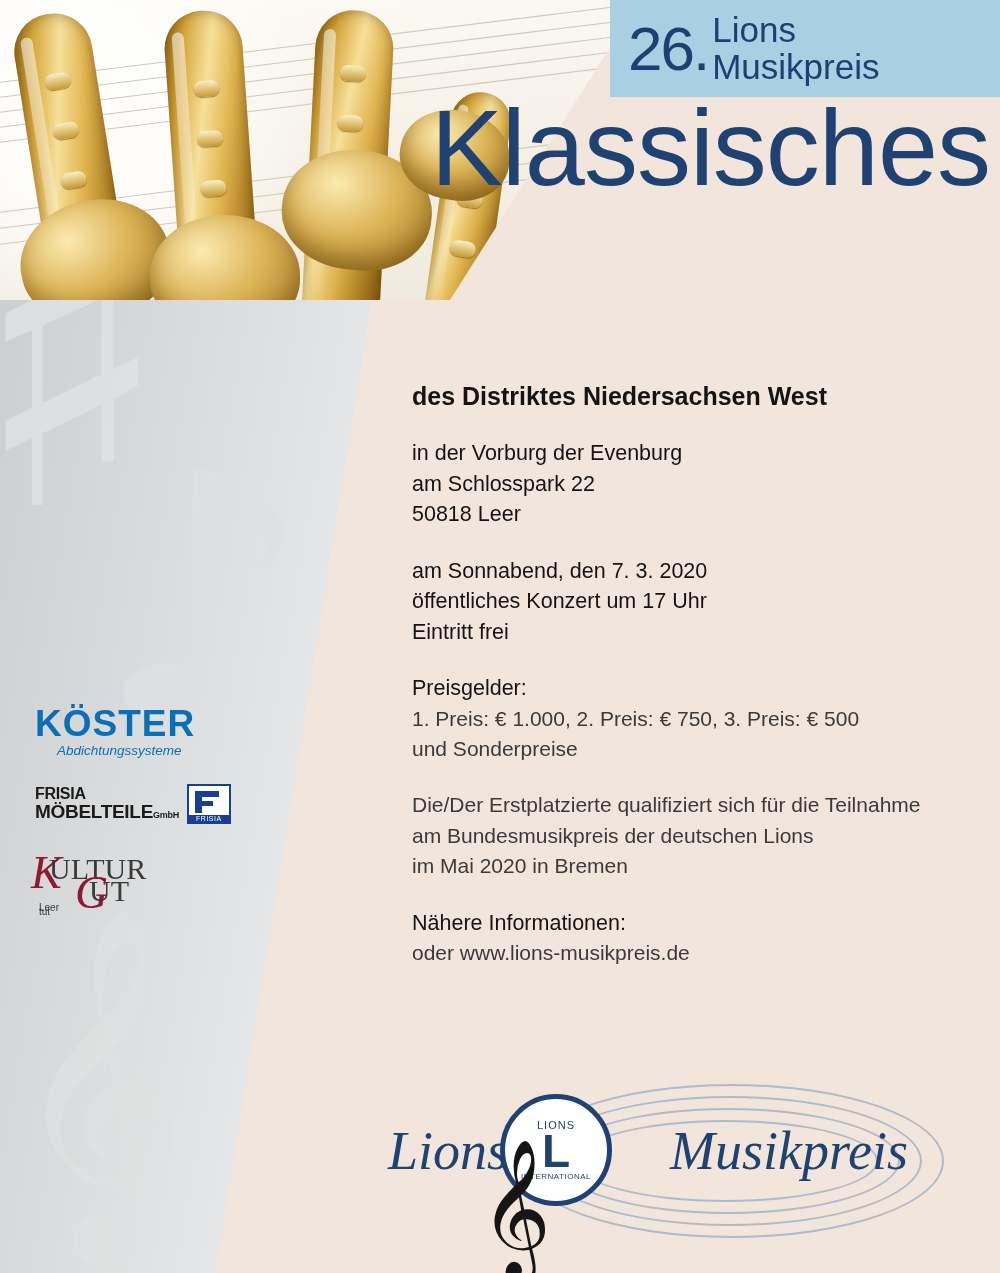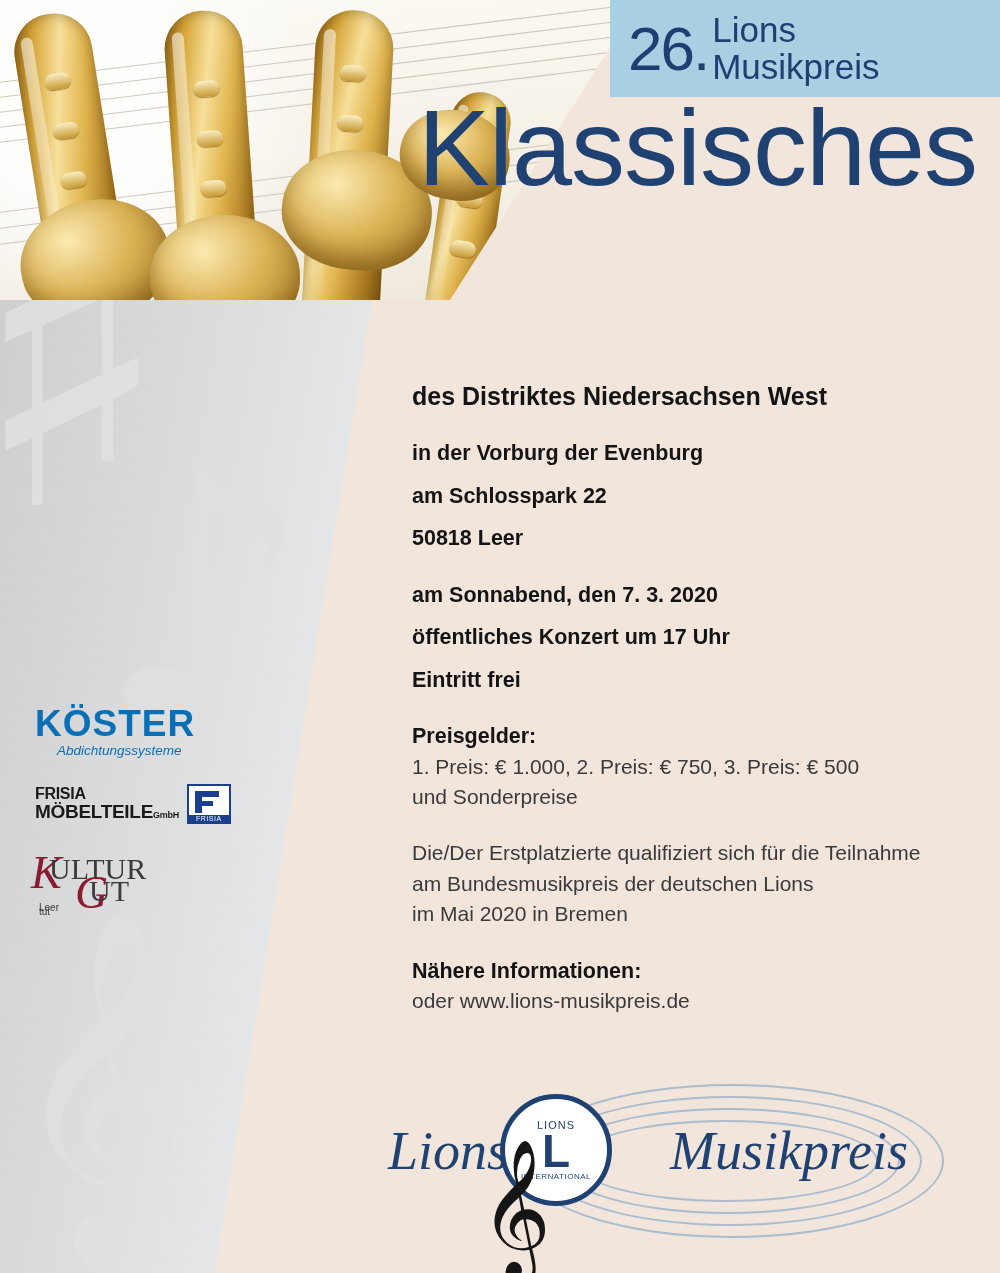--- a/index.html
+++ b/index.html
@@ -132,46 +132,45 @@
   
   .title {
     position: absolute;
     left: 405px; top: 95px;
     width: 585px;
     color: #1f4272;
     font-size: 108px;
     line-height: .98;
     font-weight: 400;
     letter-spacing: -1px;
-    text-align: center;
+    text-align: right;
     font-family: "Liberation Sans", sans-serif;
   }
   .title .l2 { display: block; }
 
   
   .body {
     position: absolute;
     left: 412px;
     top: 380px;
     width: 560px;
     color: #2a2a2a;
   }
   .blk { margin-bottom: 26px; }
   .b-bold {
     font-weight: bold;
     font-size: 25px;
     line-height: 1.28;
     color: #141414;
   }
   .b-bold-sm {
-    font-weight: bold;
+    font-weight: normal;
     font-size: 21.5px;
     line-height: 1.42;
     color: #141414;
-    margin-top: 12px;
   }
   .b-norm {
     font-size: 21px;
     line-height: 1.45;
     color: #3a3a3a;
   }
 
   
   .sponsors {
     position: absolute;

